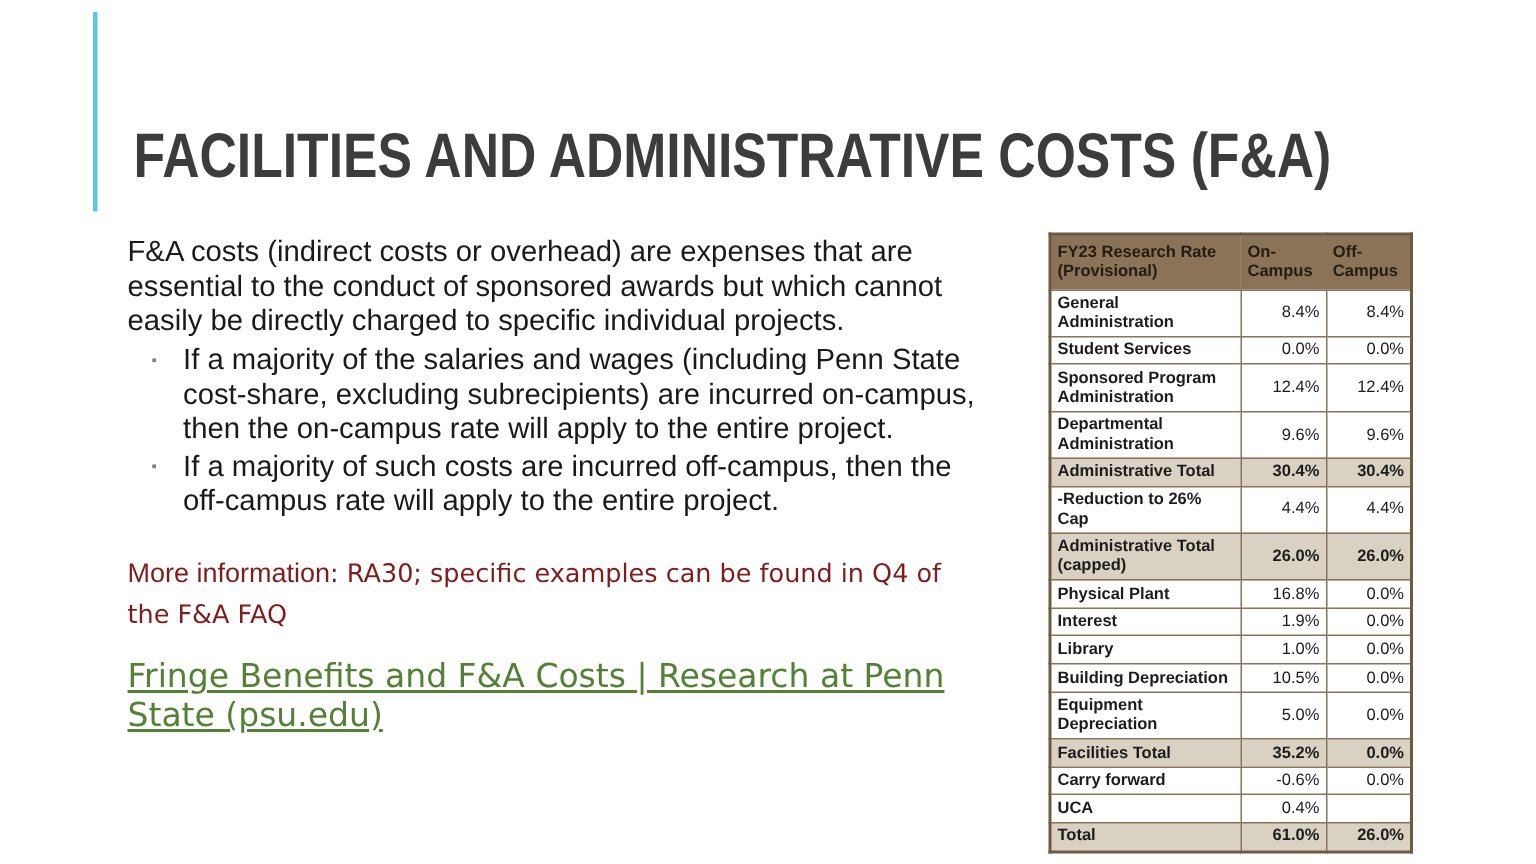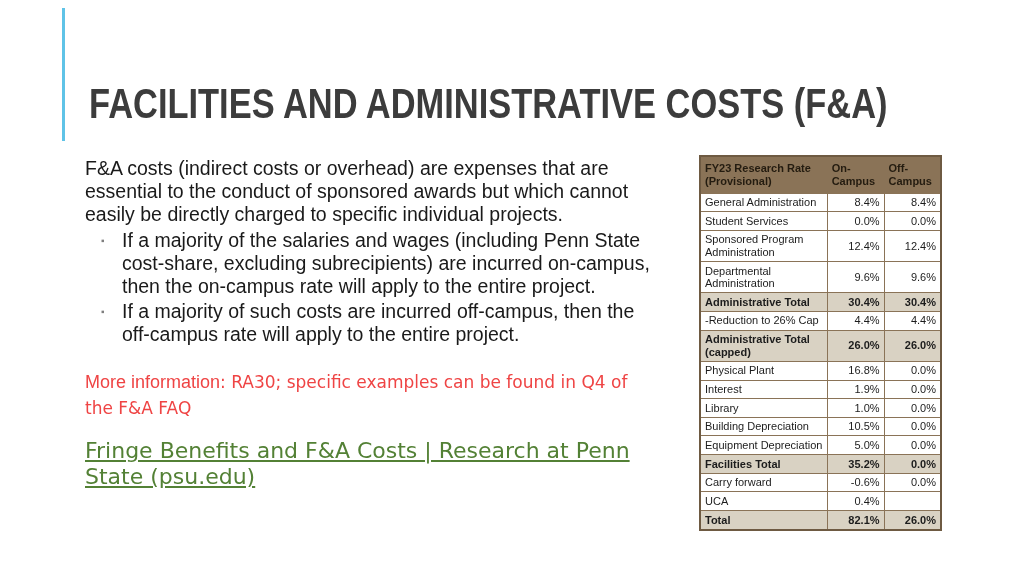--- a/index.html
+++ b/index.html
@@ -50,21 +50,21 @@
     line-height:23px;
     color:#7f7f7f;
   }
   .bullet-text { flex:1; }
 
   .more-info {
     margin-top:23px;
     width:575px;
     font-size:18px;
     line-height:1.45;
-    color:#ef4444;
+    color:#7f1d1d;
   }
   .mi-rest { font-family:"DejaVu Sans", sans-serif; font-size:17px; }
 
   .slide-link {
     display:inline-block;
     margin-top:17px;
     font-family:"DejaVu Sans", sans-serif;
     font-size:22px;
     color:var(--link_green, #538135);
     text-decoration:underline;
@@ -90,21 +90,21 @@
     padding:2.5px 4px;
     vertical-align:middle;
   }
   .rate-table thead th {
     background:var(--table_header_bg, #8a7357);
     color:#241c10;
     font-weight:bold;
     text-align:left;
     height:37px;
   }
-  .rate-table td.label { width:128px; text-align:left; }
+  .rate-table td.label { width:128px; text-align:left;font-weight:bold; }
   .rate-table th.col-val, .rate-table td.val { width:57px; }
   .rate-table td.val { text-align:right; }
   tr.shaded td {
     background:var(--table_shaded_bg, #d9d2c3);
     font-weight:bold;
   }
 </style>
 </head>
 <body>
 
@@ -212,20 +212,20 @@
           <td class="val">-0.6%</td>
           <td class="val">0.0%</td>
         </tr>
         <tr>
           <td class="label">UCA</td>
           <td class="val">0.4%</td>
           <td class="val"></td>
         </tr>
         <tr class="shaded">
           <td class="label">Total</td>
-          <td class="val">82.1%</td>
+          <td class="val">61.0%</td>
           <td class="val">26.0%</td>
         </tr>
       </tbody>
     </table>
   </div>
 
 </div>
 
 </body></html>

